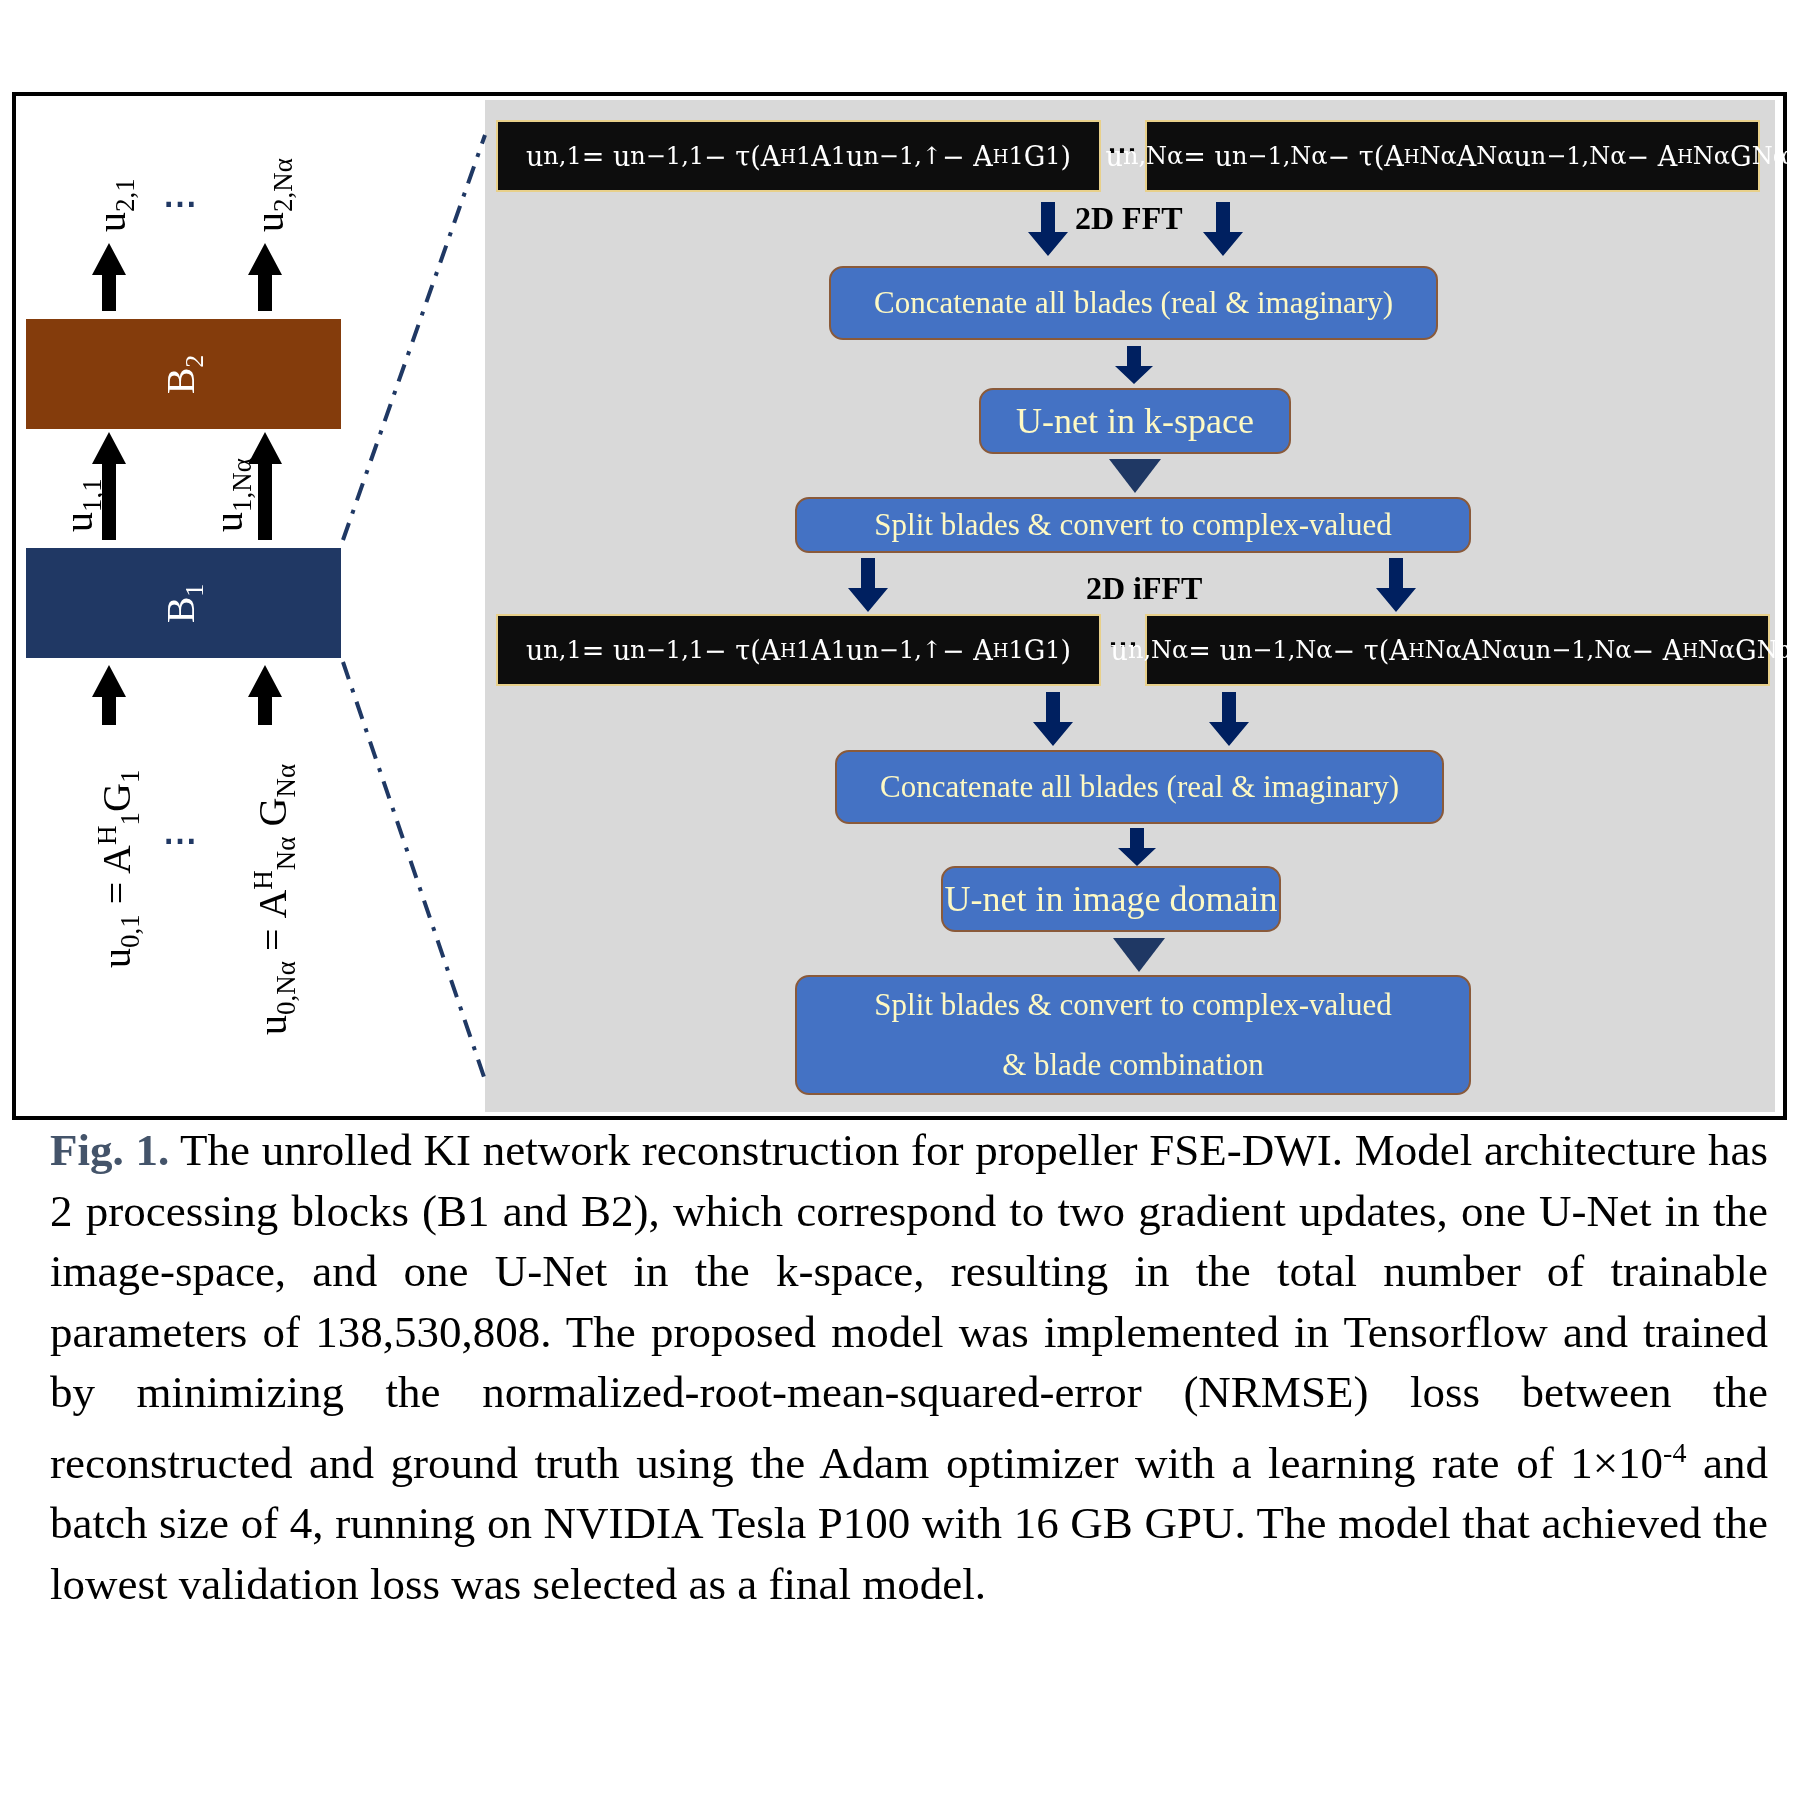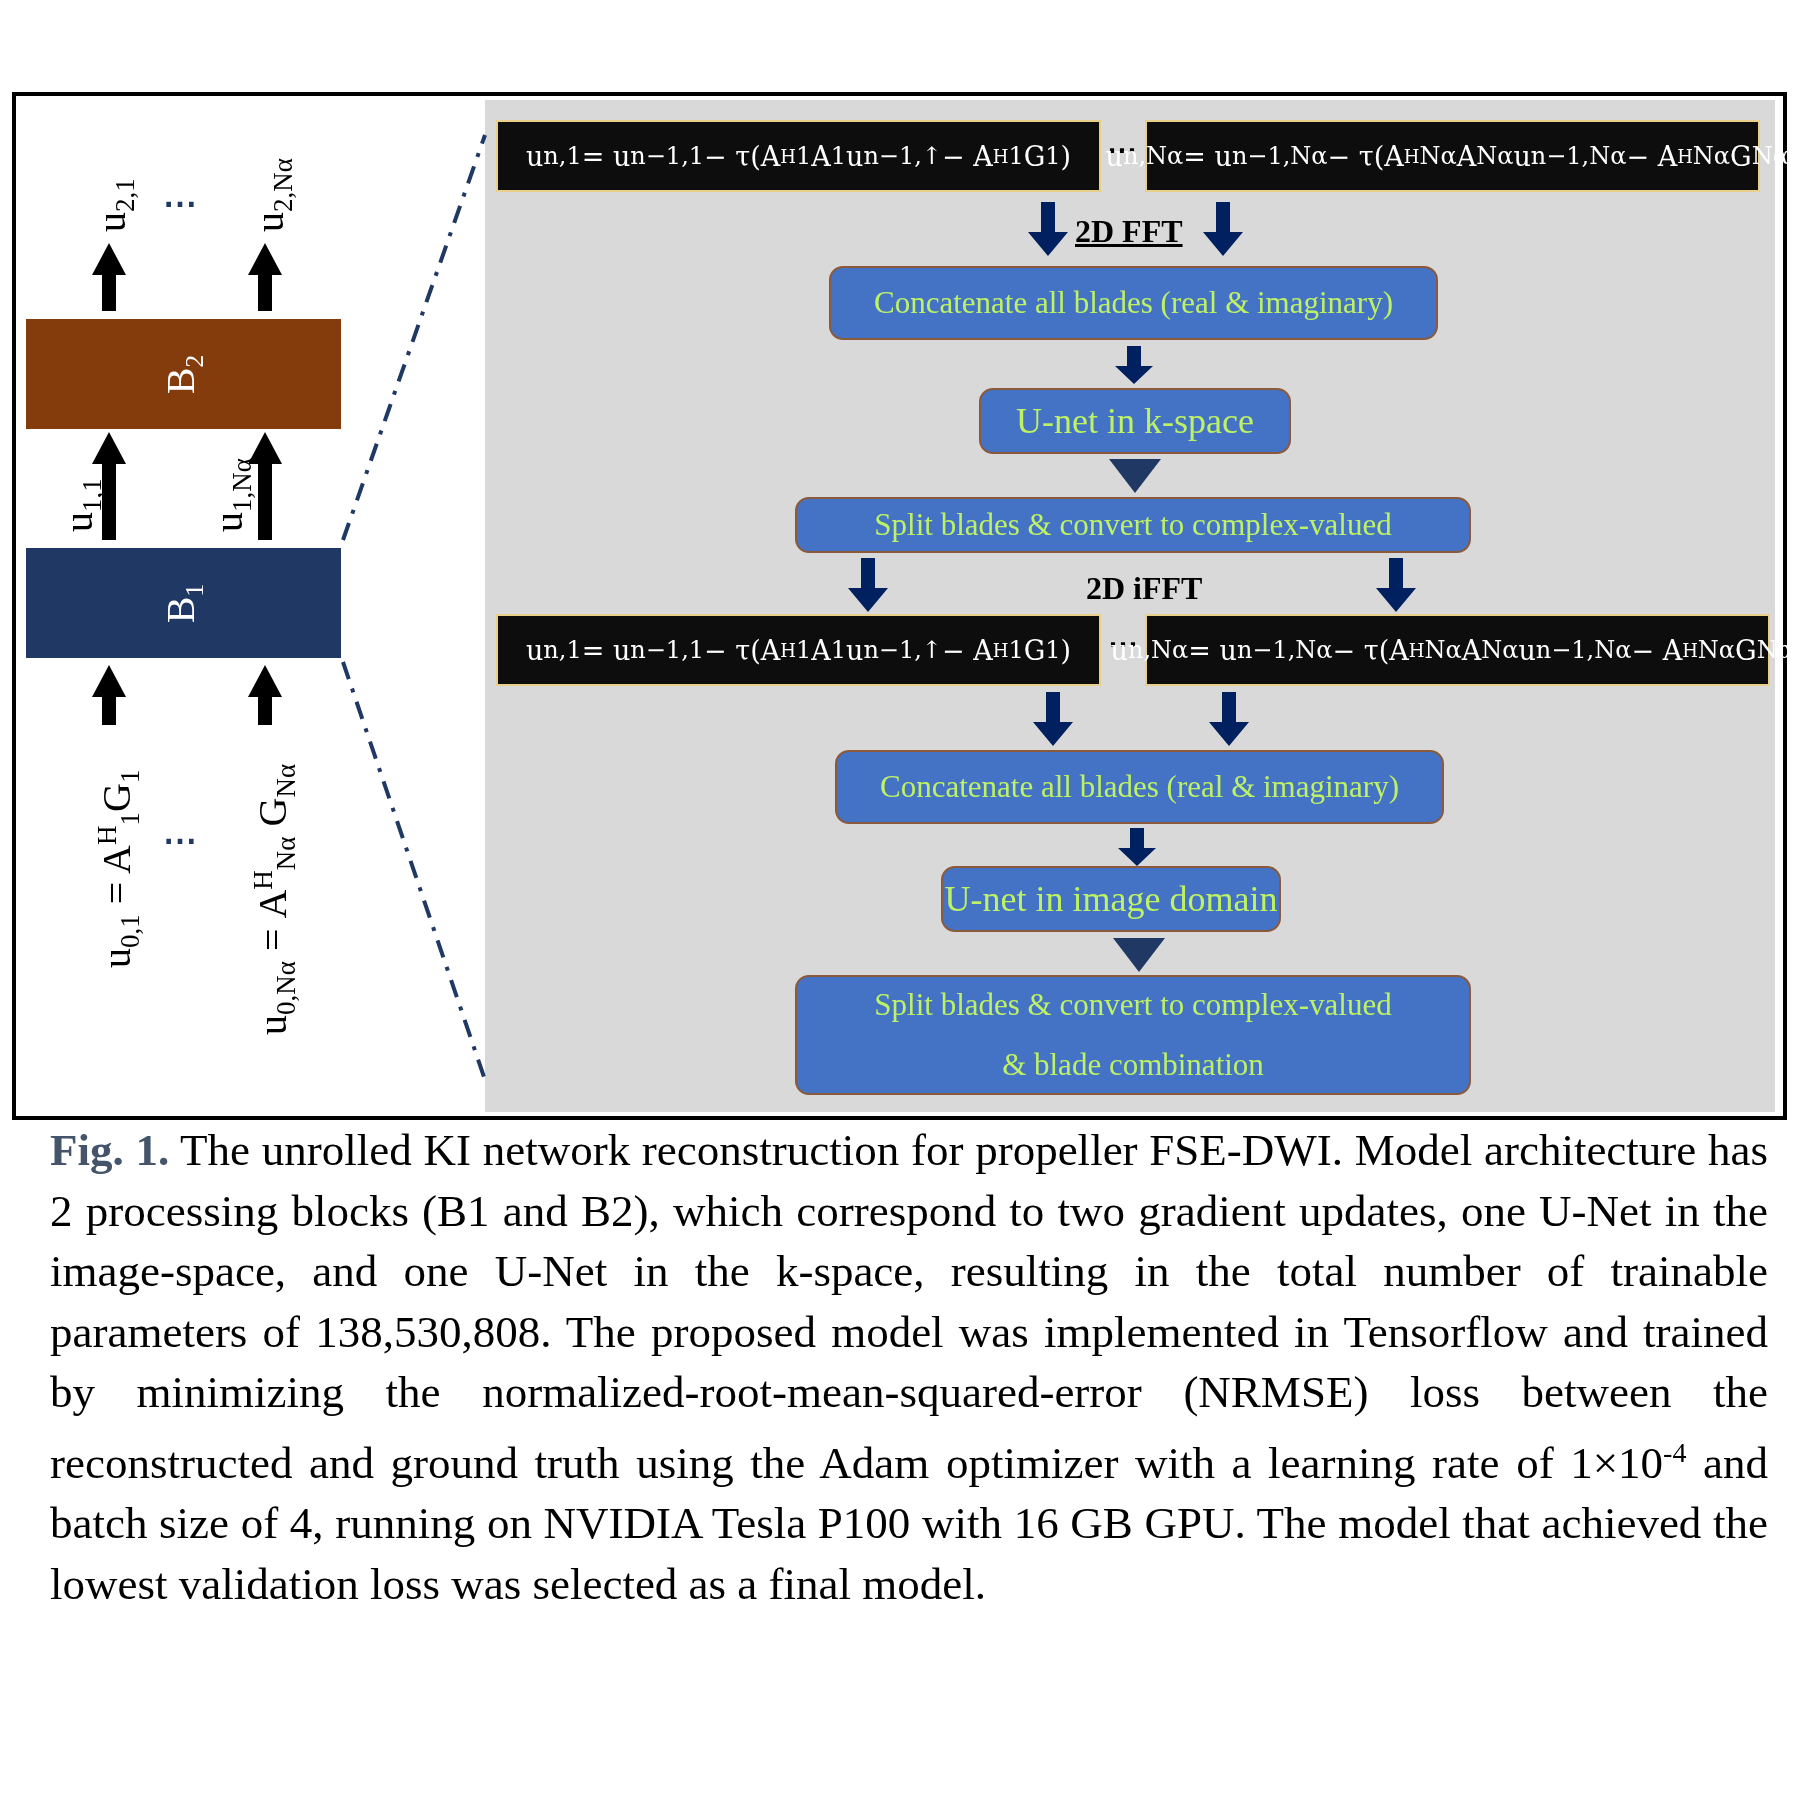--- a/index.html
+++ b/index.html
@@ -37,21 +37,21 @@
   .eq sub { font-size:24px; }
   .eq sup { font-size:18px; }
   .eq-dots { position:absolute; font-size:30px; font-weight:bold; color:#000; letter-spacing:1px; }
 
   .down-arrow { position:absolute; }
   .down-arrow svg { display:block; }
 
   .op-label { position:absolute; font-family:"Liberation Serif", serif; font-weight:bold; font-size:32px; color:#000; white-space:nowrap; }
 
   .step { position:absolute; background:#4472c4; border:2px solid #8a5a3a; border-radius:14px;
-          color:#bef264; display:flex; align-items:center; justify-content:center; text-align:center;
+          color:#fef9c3; display:flex; align-items:center; justify-content:center; text-align:center;
           font-family:"Liberation Serif", serif; box-sizing:border-box; }
   .step.s-lg { font-size:31px; }
   .step.s-xl { font-size:36px; }
   .step .line { display:block; }
   .step.two-line { flex-direction:column; line-height:60px; font-size:31px; }
 
   .tri { position:absolute; width:0; height:0; border-left:26px solid transparent; border-right:26px solid transparent; border-top:34px solid #1f3864; }
 
   .caption { position:absolute; left:50px; top:1120px; width:1718px; font-family:"Liberation Serif", serif;
              font-size:45px; line-height:60.5px; text-align:justify; color:#000; }
@@ -172,21 +172,21 @@
     <span>G</span>
     <sub>Nα</sub>
     <span>)</span>
 </div>
 
 <div class="down-arrow" style="left:1028px; top:202px;">
   <svg width="40" height="54">
       <polygon points="13,0 27,0 27,30 40,30 20,54 0,30 13,30" fill="#002060"></polygon>
     </svg>
 </div>
-<div class="op-label" style="left:1075px; top:213px;text-decoration:underline;">2D FFT</div>
+<div class="op-label" style="left:1075px; top:200px;">2D FFT</div>
 <div class="down-arrow" style="left:1203px; top:202px;">
   <svg width="40" height="54">
       <polygon points="13,0 27,0 27,30 40,30 20,54 0,30 13,30" fill="#002060"></polygon>
     </svg>
 </div>
 
 <div class="step s-lg" style="left:829px; top:266px; width:609px; height:74px;">
   <span>Concatenate all blades (real &amp; imaginary)</span>
 </div>
 <div class="down-arrow" style="left:1115px; top:346px;">

